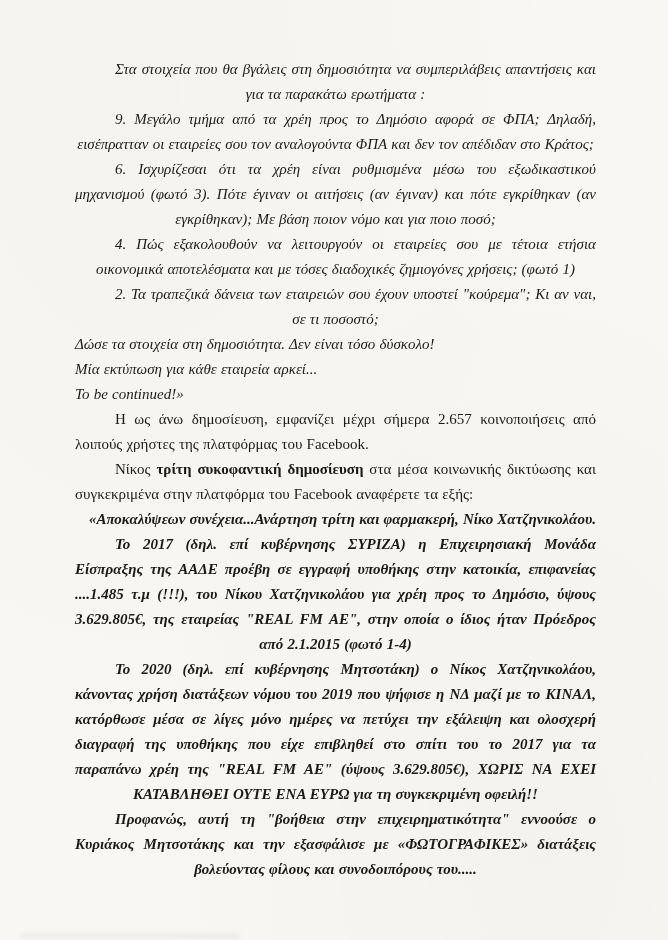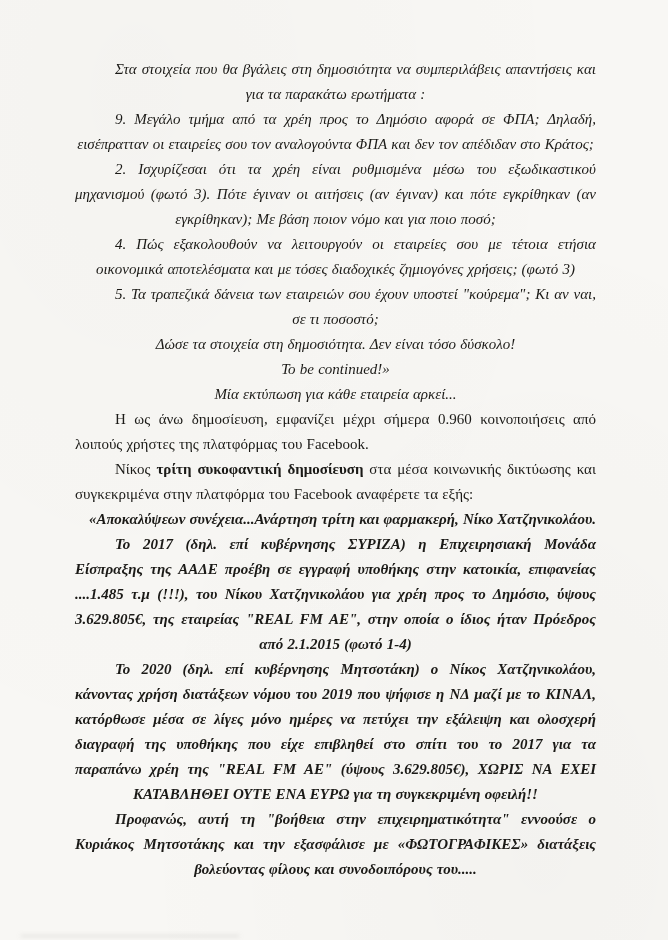--- a/index.html
+++ b/index.html
@@ -39,21 +39,21 @@
   .para { margin: 0; word-spacing: 0.03em; }
 
   .p-quote {
     font-style: italic;
     text-align: justify;
     text-align-last: center;
     text-indent: 40px;
   }
   .p-quote-center {
     font-style: italic;
-    text-align: center;
+    text-align: left;
   }
   .p-body {
     font-style: normal;
     text-align: justify;
     text-align-last: left;
     text-indent: 40px;
   }
   .p-quote-bold {
     font-style: italic;
     font-weight: bold;
@@ -80,27 +80,27 @@
     border-radius: 2px;
   }
 </style>
 </head>
 <body>
 
 <div class="page">
   <div class="content" id="doc">
       <p class="para p-quote">Στα στοιχεία που θα βγάλεις στη δημοσιότητα να συμπεριλάβεις απαντήσεις και για τα παρακάτω ερωτήματα :</p>
       <p class="para p-quote">9. Μεγάλο τμήμα  από τα χρέη προς το Δημόσιο αφορά σε ΦΠΑ; Δηλαδή, εισέπρατταν οι εταιρείες σου τον αναλογούντα ΦΠΑ και δεν τον απέδιδαν στο Κράτος;</p>
-      <p class="para p-quote">2. Ισχυρίζεσαι ότι τα χρέη είναι ρυθμισμένα μέσω του εξωδικαστικού μηχανισμού (φωτό 3). Πότε έγιναν οι αιτήσεις (αν έγιναν) και πότε εγκρίθηκαν (αν εγκρίθηκαν); Με βάση ποιον νόμο και για ποιο ποσό;</p>
-      <p class="para p-quote">4. Πώς εξακολουθούν να λειτουργούν οι εταιρείες σου με τέτοια ετήσια οικονομικά αποτελέσματα και με τόσες διαδοχικές ζημιογόνες χρήσεις; (φωτό 3)</p>
-      <p class="para p-quote">5. Τα τραπεζικά δάνεια των εταιρειών σου έχουν υποστεί "κούρεμα"; Κι αν ναι, σε τι ποσοστό;</p>
+      <p class="para p-quote">6. Ισχυρίζεσαι ότι τα χρέη είναι ρυθμισμένα μέσω του εξωδικαστικού μηχανισμού (φωτό 3). Πότε έγιναν οι αιτήσεις (αν έγιναν) και πότε εγκρίθηκαν (αν εγκρίθηκαν); Με βάση ποιον νόμο και για ποιο ποσό;</p>
+      <p class="para p-quote">4. Πώς εξακολουθούν να λειτουργούν οι εταιρείες σου με τέτοια ετήσια οικονομικά αποτελέσματα και με τόσες διαδοχικές ζημιογόνες χρήσεις; (φωτό 1)</p>
+      <p class="para p-quote">2. Τα τραπεζικά δάνεια των εταιρειών σου έχουν υποστεί "κούρεμα"; Κι αν ναι, σε τι ποσοστό;</p>
       <p class="para p-quote-center">Δώσε τα στοιχεία στη δημοσιότητα. Δεν είναι τόσο δύσκολο!</p>
+      <p class="para p-quote-center">Μία εκτύπωση για κάθε εταιρεία αρκεί...</p>
       <p class="para p-quote-center">To be continued!»</p>
-      <p class="para p-quote-center">Μία εκτύπωση για κάθε εταιρεία αρκεί...</p>
-      <p class="para p-body">Η ως άνω δημοσίευση, εμφανίζει μέχρι σήμερα 0.960 κοινοποιήσεις από λοιπούς χρήστες της πλατφόρμας του Facebook.</p>
+      <p class="para p-body">Η ως άνω δημοσίευση, εμφανίζει μέχρι σήμερα 2.657 κοινοποιήσεις από λοιπούς χρήστες της πλατφόρμας του Facebook.</p>
       <p class="para p-body"><span class="text-run">Νίκος </span><strong class="bold-run">τρίτη συκοφαντική δημοσίευση</strong><span class="text-run"> στα μέσα κοινωνικής δικτύωσης και συγκεκριμένα στην πλατφόρμα του Facebook αναφέρετε τα εξής:</span></p>
       <p class="para p-quote-bold-center">«Αποκαλύψεων συνέχεια...Ανάρτηση τρίτη και φαρμακερή, Νίκο Χατζηνικολάου.</p>
       <p class="para p-quote-bold">Το 2017 (δηλ. επί κυβέρνησης ΣΥΡΙΖΑ) η Επιχειρησιακή Μονάδα Είσπραξης της ΑΑΔΕ  προέβη σε εγγραφή υποθήκης στην κατοικία, επιφανείας ....1.485 τ.μ (!!!), του Νίκου Χατζηνικολάου για χρέη προς το Δημόσιο, ύψους 3.629.805€, της εταιρείας "REAL FM AE", στην οποία ο ίδιος ήταν Πρόεδρος από 2.1.2015 (φωτό 1-4)</p>
       <p class="para p-quote-bold">Το 2020 (δηλ. επί κυβέρνησης Μητσοτάκη) ο Νίκος Χατζηνικολάου, κάνοντας χρήση διατάξεων νόμου του 2019 που ψήφισε η ΝΔ μαζί με το ΚΙΝΑΛ, κατόρθωσε μέσα σε λίγες μόνο ημέρες να πετύχει την εξάλειψη και ολοσχερή διαγραφή της υποθήκης που είχε επιβληθεί στο σπίτι του το 2017 για τα παραπάνω χρέη της  "REAL FM AE" (ύψους 3.629.805€), ΧΩΡΙΣ ΝΑ ΕΧΕΙ ΚΑΤΑΒΛΗΘΕΙ ΟΥΤΕ ΕΝΑ ΕΥΡΩ για τη συγκεκριμένη οφειλή!!</p>
       <p class="para p-quote-bold">Προφανώς, αυτή τη "βοήθεια στην επιχειρηματικότητα" εννοούσε ο Κυριάκος Μητσοτάκης και την εξασφάλισε με «ΦΩΤΟΓΡΑΦΙΚΕΣ» διατάξεις βολεύοντας φίλους και συνοδοιπόρους του.....</p>
     </div>
   <div class="scan-smudge"></div>
 </div>
 
 </body></html>

